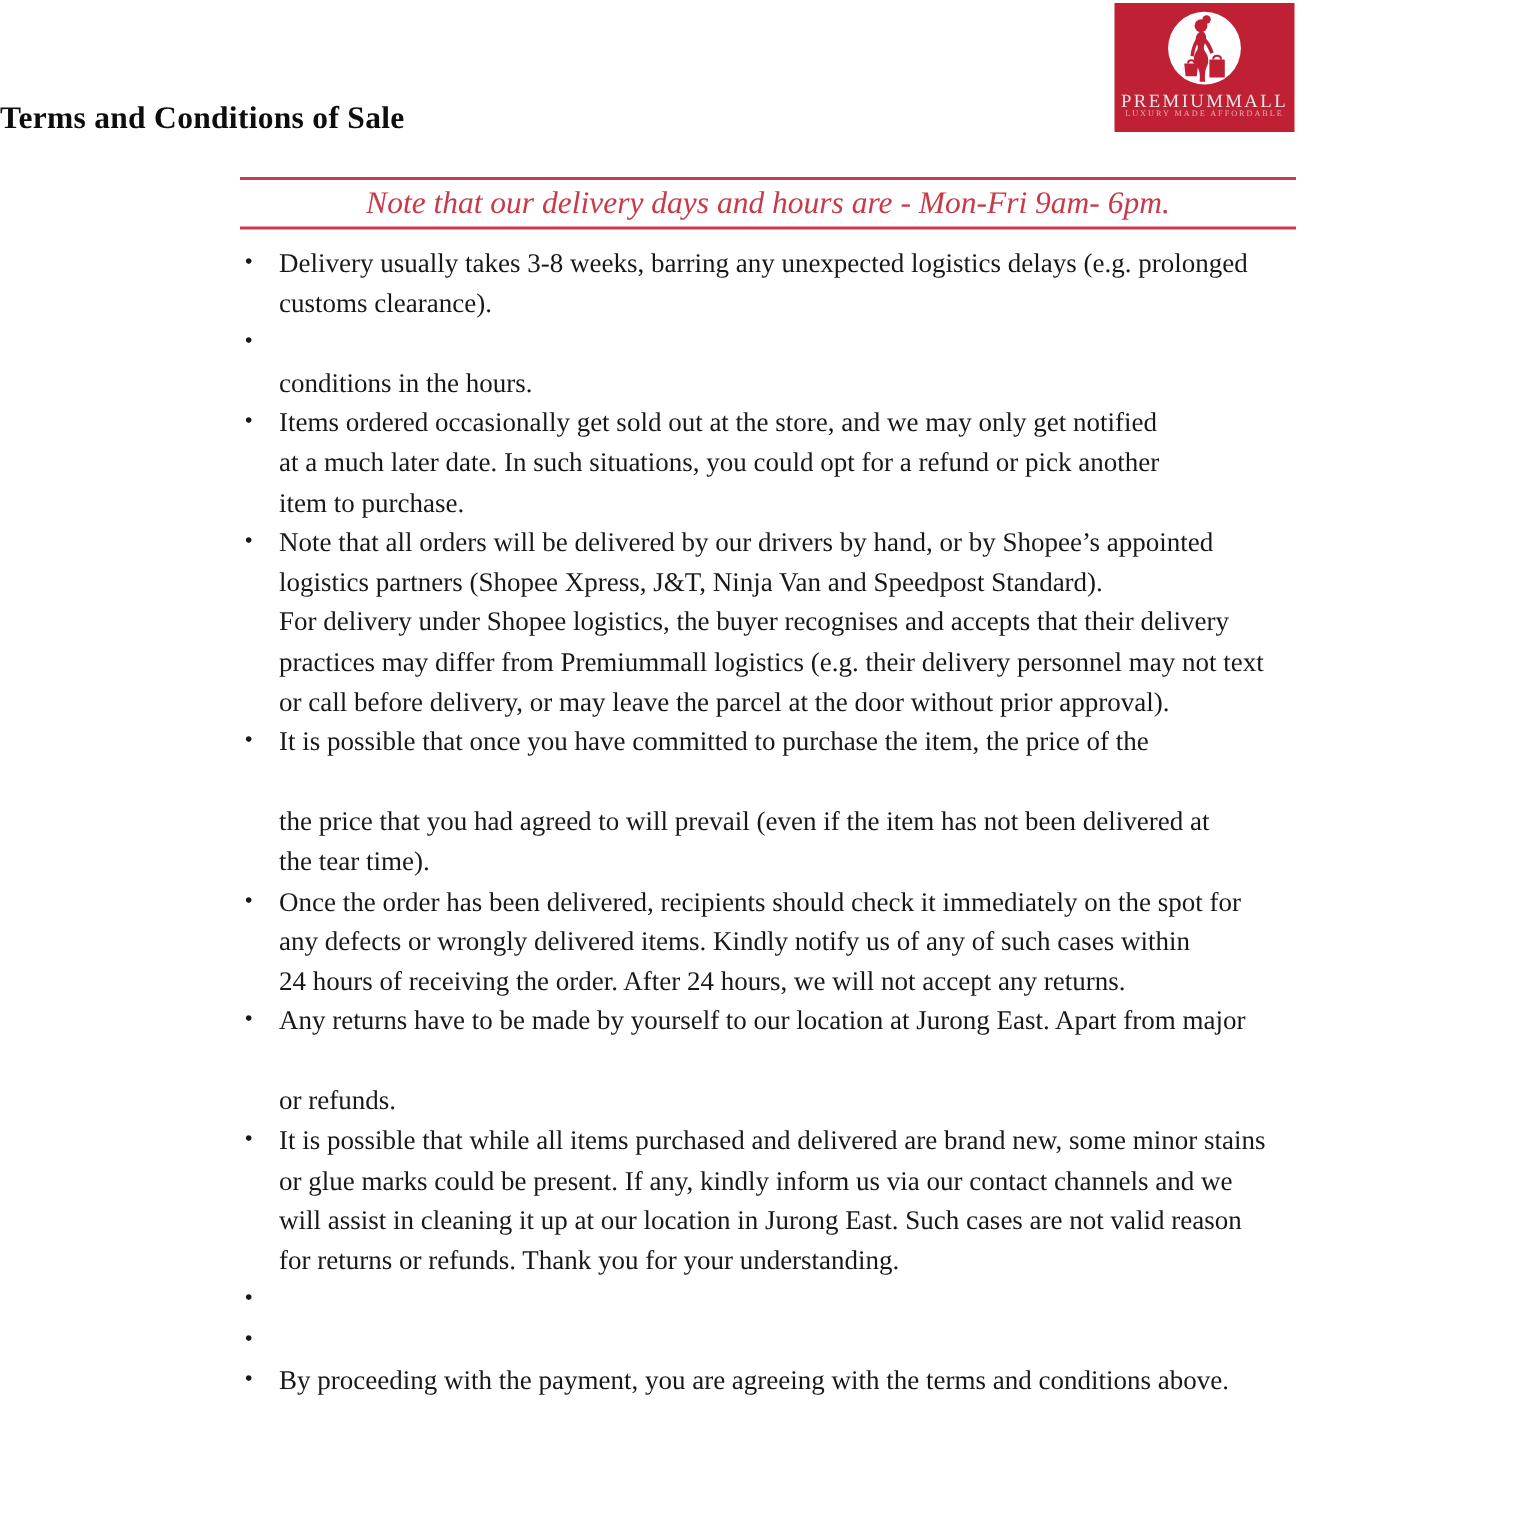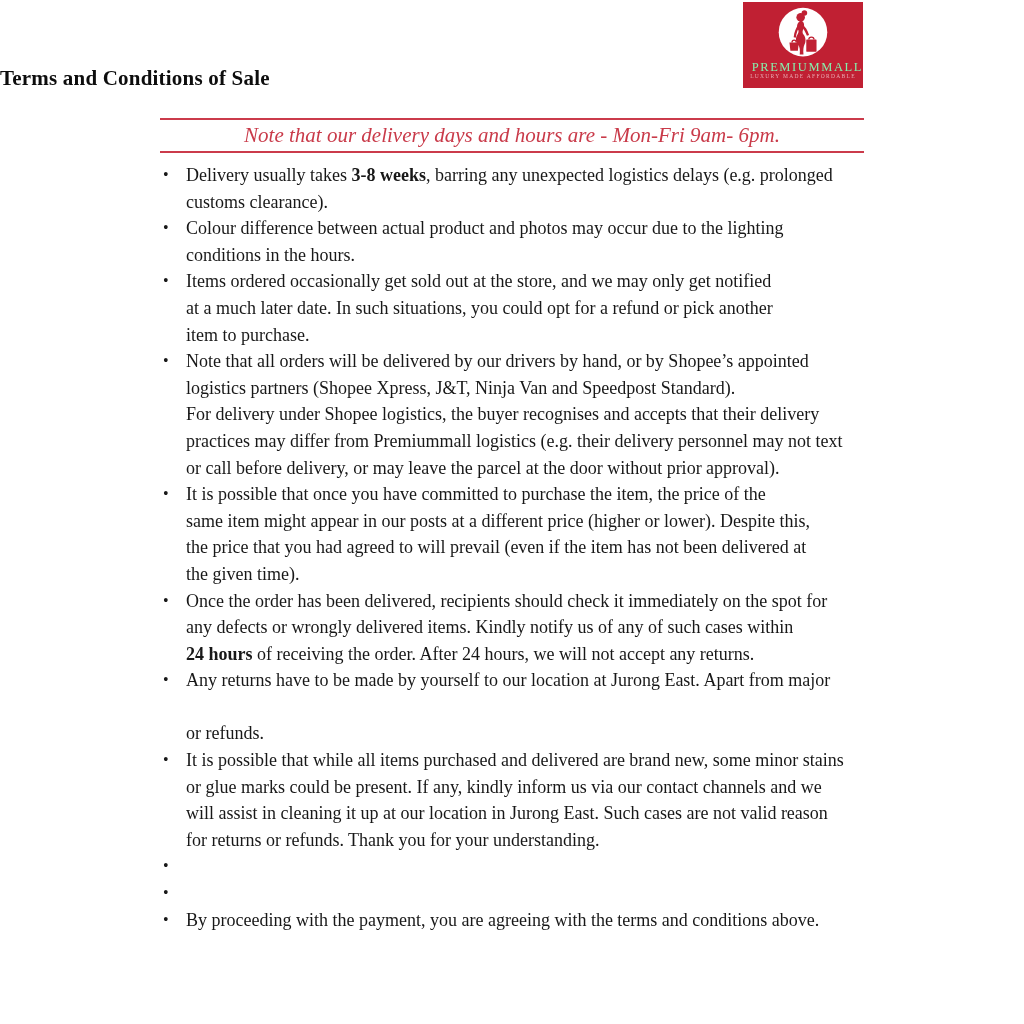--- a/index.html
+++ b/index.html
@@ -8,22 +8,22 @@
     background:#ffffff; overflow:hidden;
     font-family:"Liberation Serif", serif; color:#161616;
   }
   
   .logo {
     position:absolute; left:743px; top:2px; width:120px; height:86px;
     background:#c02033; text-align:center;
   }
   .logo svg { display:block; margin:4px auto 0; }
   .brand-name {
-    color:#86efac; font-size:12.5px; letter-spacing:1.6px;
-    line-height:12px; margin-top:-1px; white-space:nowrap;text-align:right;
+    color:#e5e5e5; font-size:12.5px; letter-spacing:1.6px;
+    line-height:12px; margin-top:-1px; white-space:nowrap;
   }
   .brand-tagline {
     color:#e9aab2; font-size:5.5px; letter-spacing:1.3px;
     line-height:7px; white-space:nowrap;
   }
   
   .title {
     position:absolute; top:66px; left:0; width:100%;
     text-align:left; font-size:21px; font-weight:bold; color:#0d0d0d;
     letter-spacing:0.2px;
@@ -38,21 +38,21 @@
     font-style:italic; font-size:21px; color:#c93a49; line-height:24px;
   }
   
   .terms {
     position:absolute; top:162px; left:163px; width:740px;
     font-size:18px; line-height:26.6px; color:#181818;
   }
   .bullet { display:flex; }
   .marker { flex:none; width:23px; font-size:16px; }
   .btext  { white-space:nowrap; }
-  .btext b { font-weight:bold; }
+  .btext b { font-weight:normal; }
 </style>
 </head>
 <body>
 
 <div class="page" style="background: rgb(255, 255, 255);">
 
   <div class="logo" style="background: rgb(192, 32, 51);">
     <svg width="56" height="56" viewBox="0 0 60 60" aria-hidden="true">
       <circle cx="30" cy="28" r="26" fill="#ffffff"></circle>
 
@@ -94,33 +94,33 @@
     <span class="notice-text" style="color: rgb(201, 58, 73);">Note that our delivery days and hours are - Mon-Fri 9am- 6pm.</span>
   </div>
 
   <div class="terms" style="color: rgb(24, 24, 24);">
       <div class="bullet">
         <span class="marker">•</span>
         <div class="btext"><span>Delivery usually takes </span><b>3-8 weeks</b><span>, barring any unexpected logistics delays (e.g. prolonged</span><br><span>customs clearance).</span></div>
       </div>
       <div class="bullet">
         <span class="marker">•</span>
-        <div class="btext"><span>Colour difference between actual product and photos may occur due to the lighting</span><br><span>conditions in the hours.</span></div>
+        <div class="btext"><br><span>conditions in the hours.</span></div>
       </div>
       <div class="bullet">
         <span class="marker">•</span>
         <div class="btext"><span>Items ordered occasionally get sold out at the store, and we may only get notified</span><br><span>at a much later date. In such situations, you could opt for a refund or pick another</span><br><span>item to purchase.</span></div>
       </div>
       <div class="bullet">
         <span class="marker">•</span>
         <div class="btext"><span>Note that all orders will be delivered by our drivers by hand, or by Shopee’s appointed</span><br><span>logistics partners (Shopee Xpress, J&amp;T, Ninja Van and Speedpost Standard).</span><br><span>For delivery under Shopee logistics, the buyer recognises and accepts that their delivery</span><br><span>practices may differ from Premiummall logistics (e.g. their delivery personnel may not text</span><br><span>or call before delivery, or may leave the parcel at the door without prior approval).</span></div>
       </div>
       <div class="bullet">
         <span class="marker">•</span>
-        <div class="btext"><span>It is possible that once you have committed to purchase the item, the price of the</span><br><span>same item might appear in our posts at a different price (higher or lower). Despite this,</span><br><span>the price that you had agreed to will prevail (even if the item has not been delivered at</span><br><span>the given time).</span></div>
+        <div class="btext"><span>It is possible that once you have committed to purchase the item, the price of the</span><br><br><span>the price that you had agreed to will prevail (even if the item has not been delivered at</span><br><span>the tear time).</span></div>
       </div>
       <div class="bullet">
         <span class="marker">•</span>
         <div class="btext"><span>Once the order has been delivered, recipients should check it immediately on the spot for</span><br><span>any defects or wrongly delivered items. Kindly notify us of any of such cases within</span><br><b>24 hours</b><span> of receiving the order. After 24 hours, we will not accept any returns.</span></div>
       </div>
       <div class="bullet">
         <span class="marker">•</span>
         <div class="btext"><span>Any returns have to be made by yourself to our location at Jurong East. Apart from major</span><br><br><span>or refunds.</span></div>
       </div>
       <div class="bullet">

